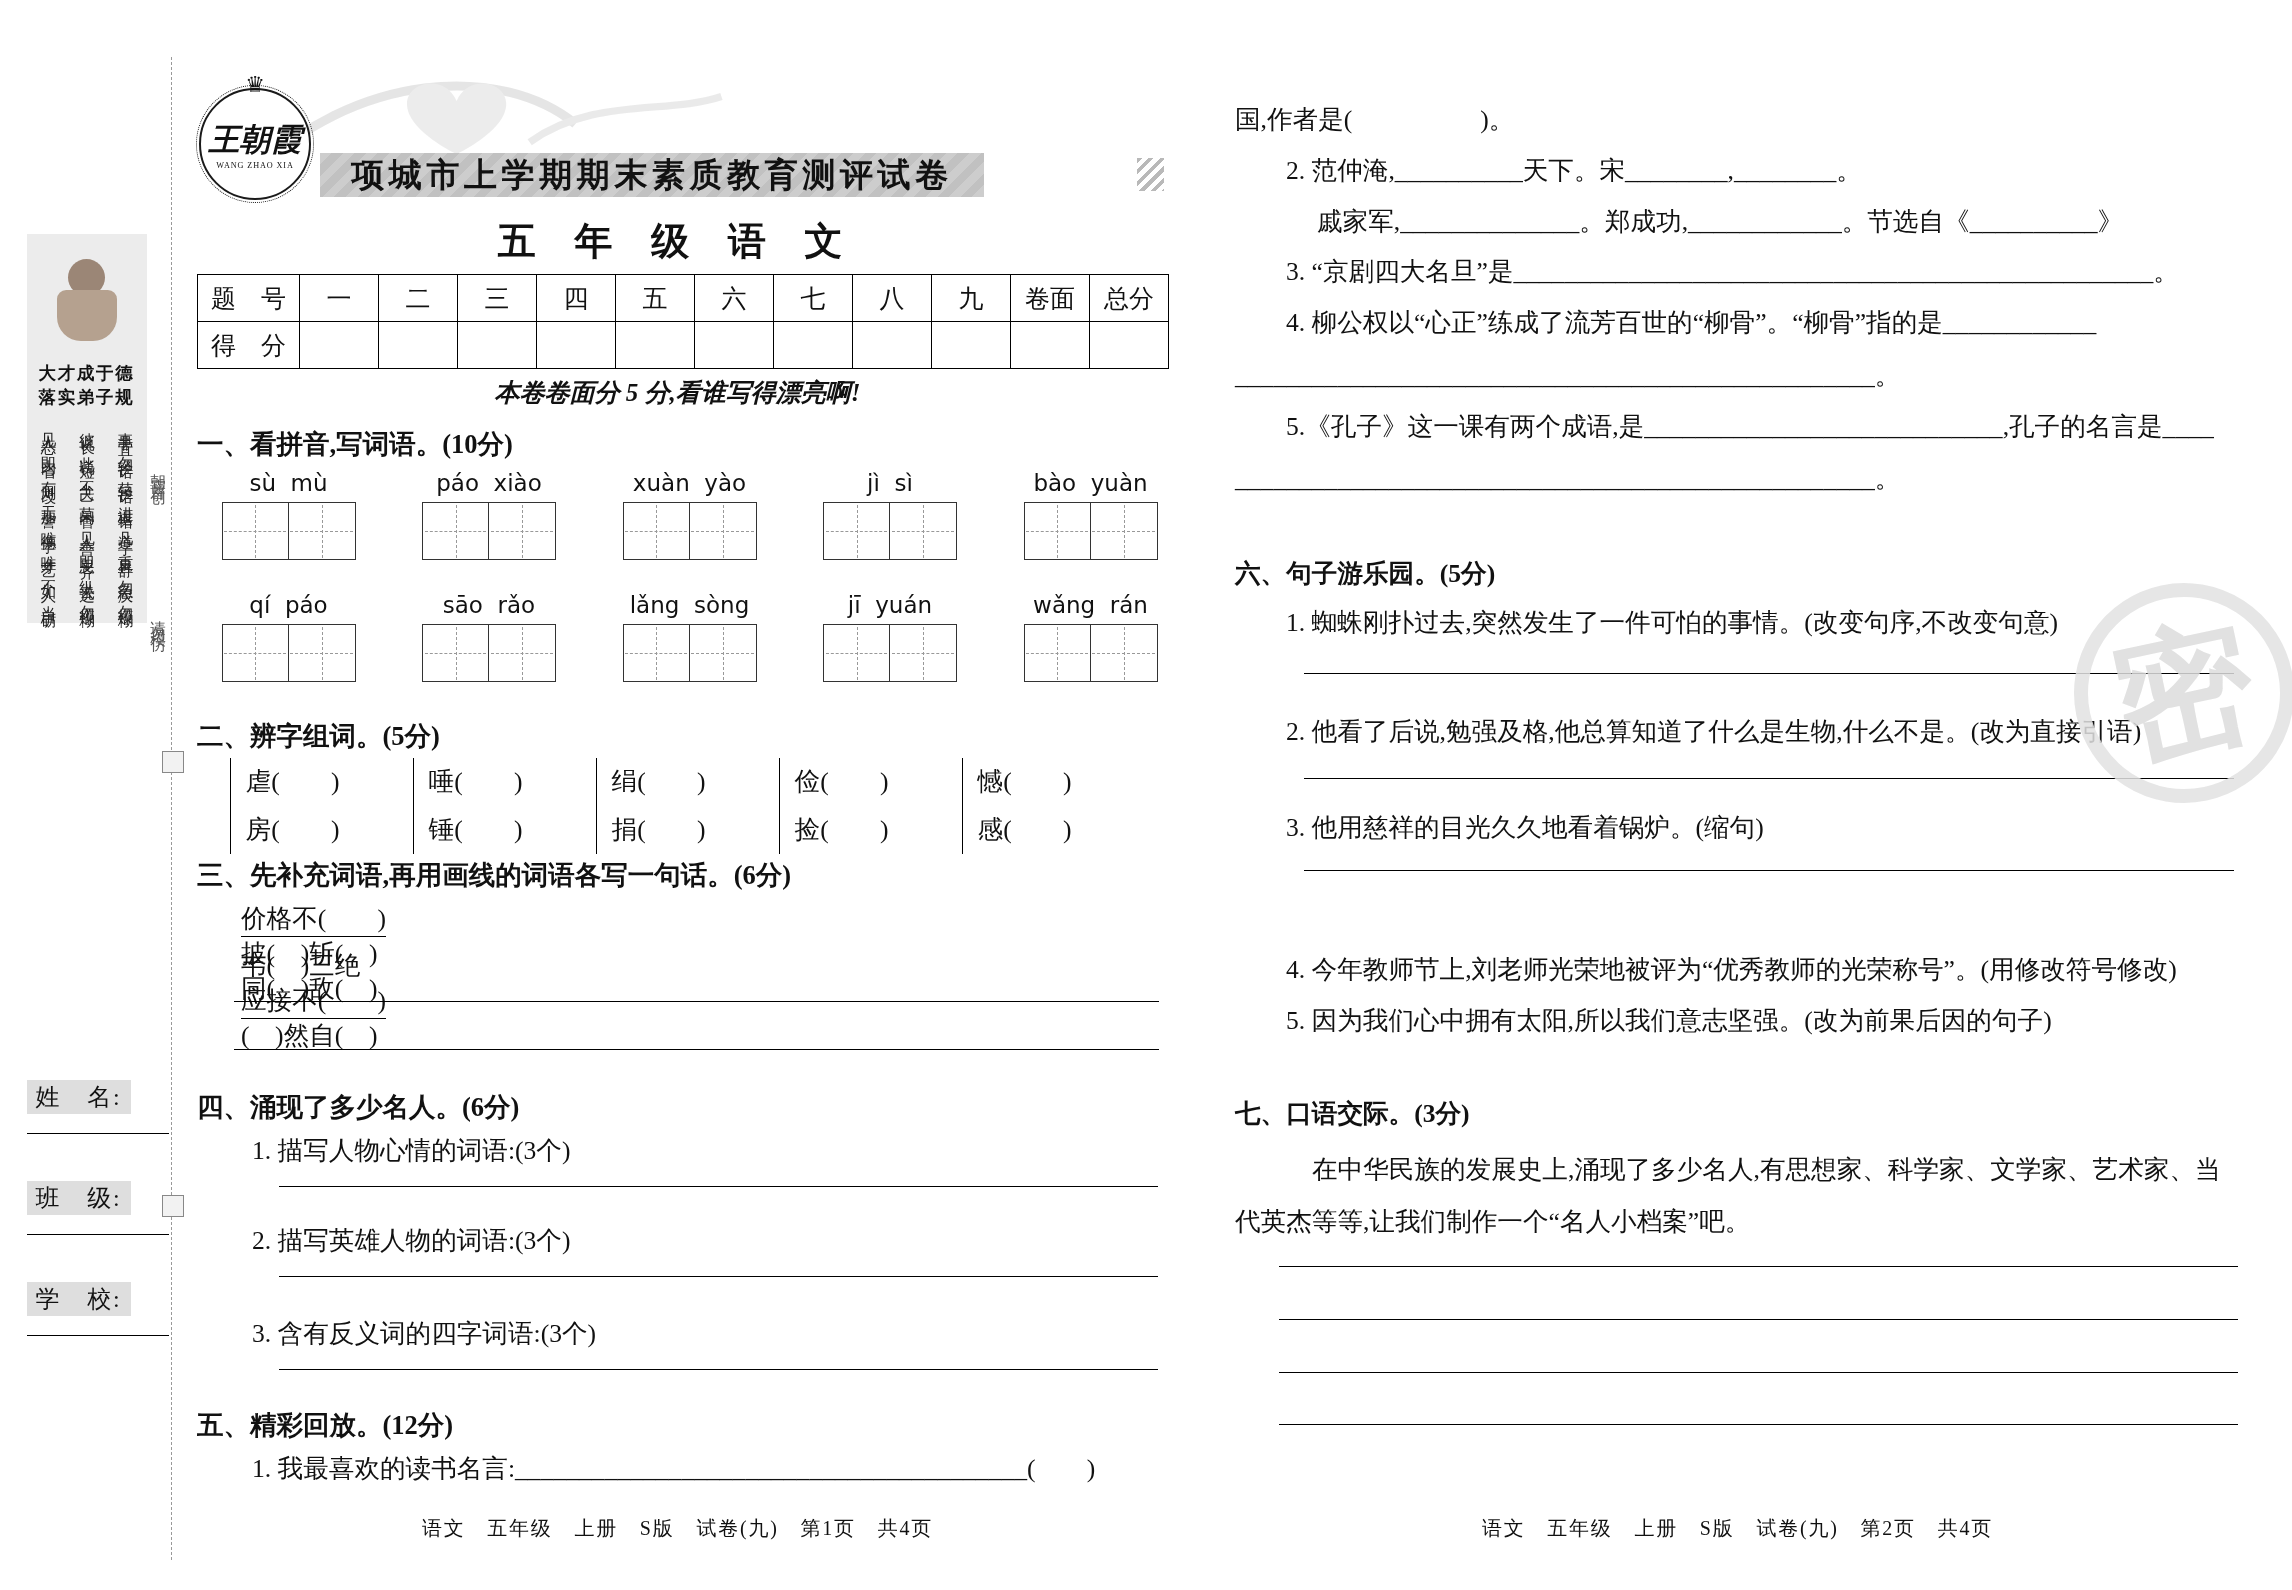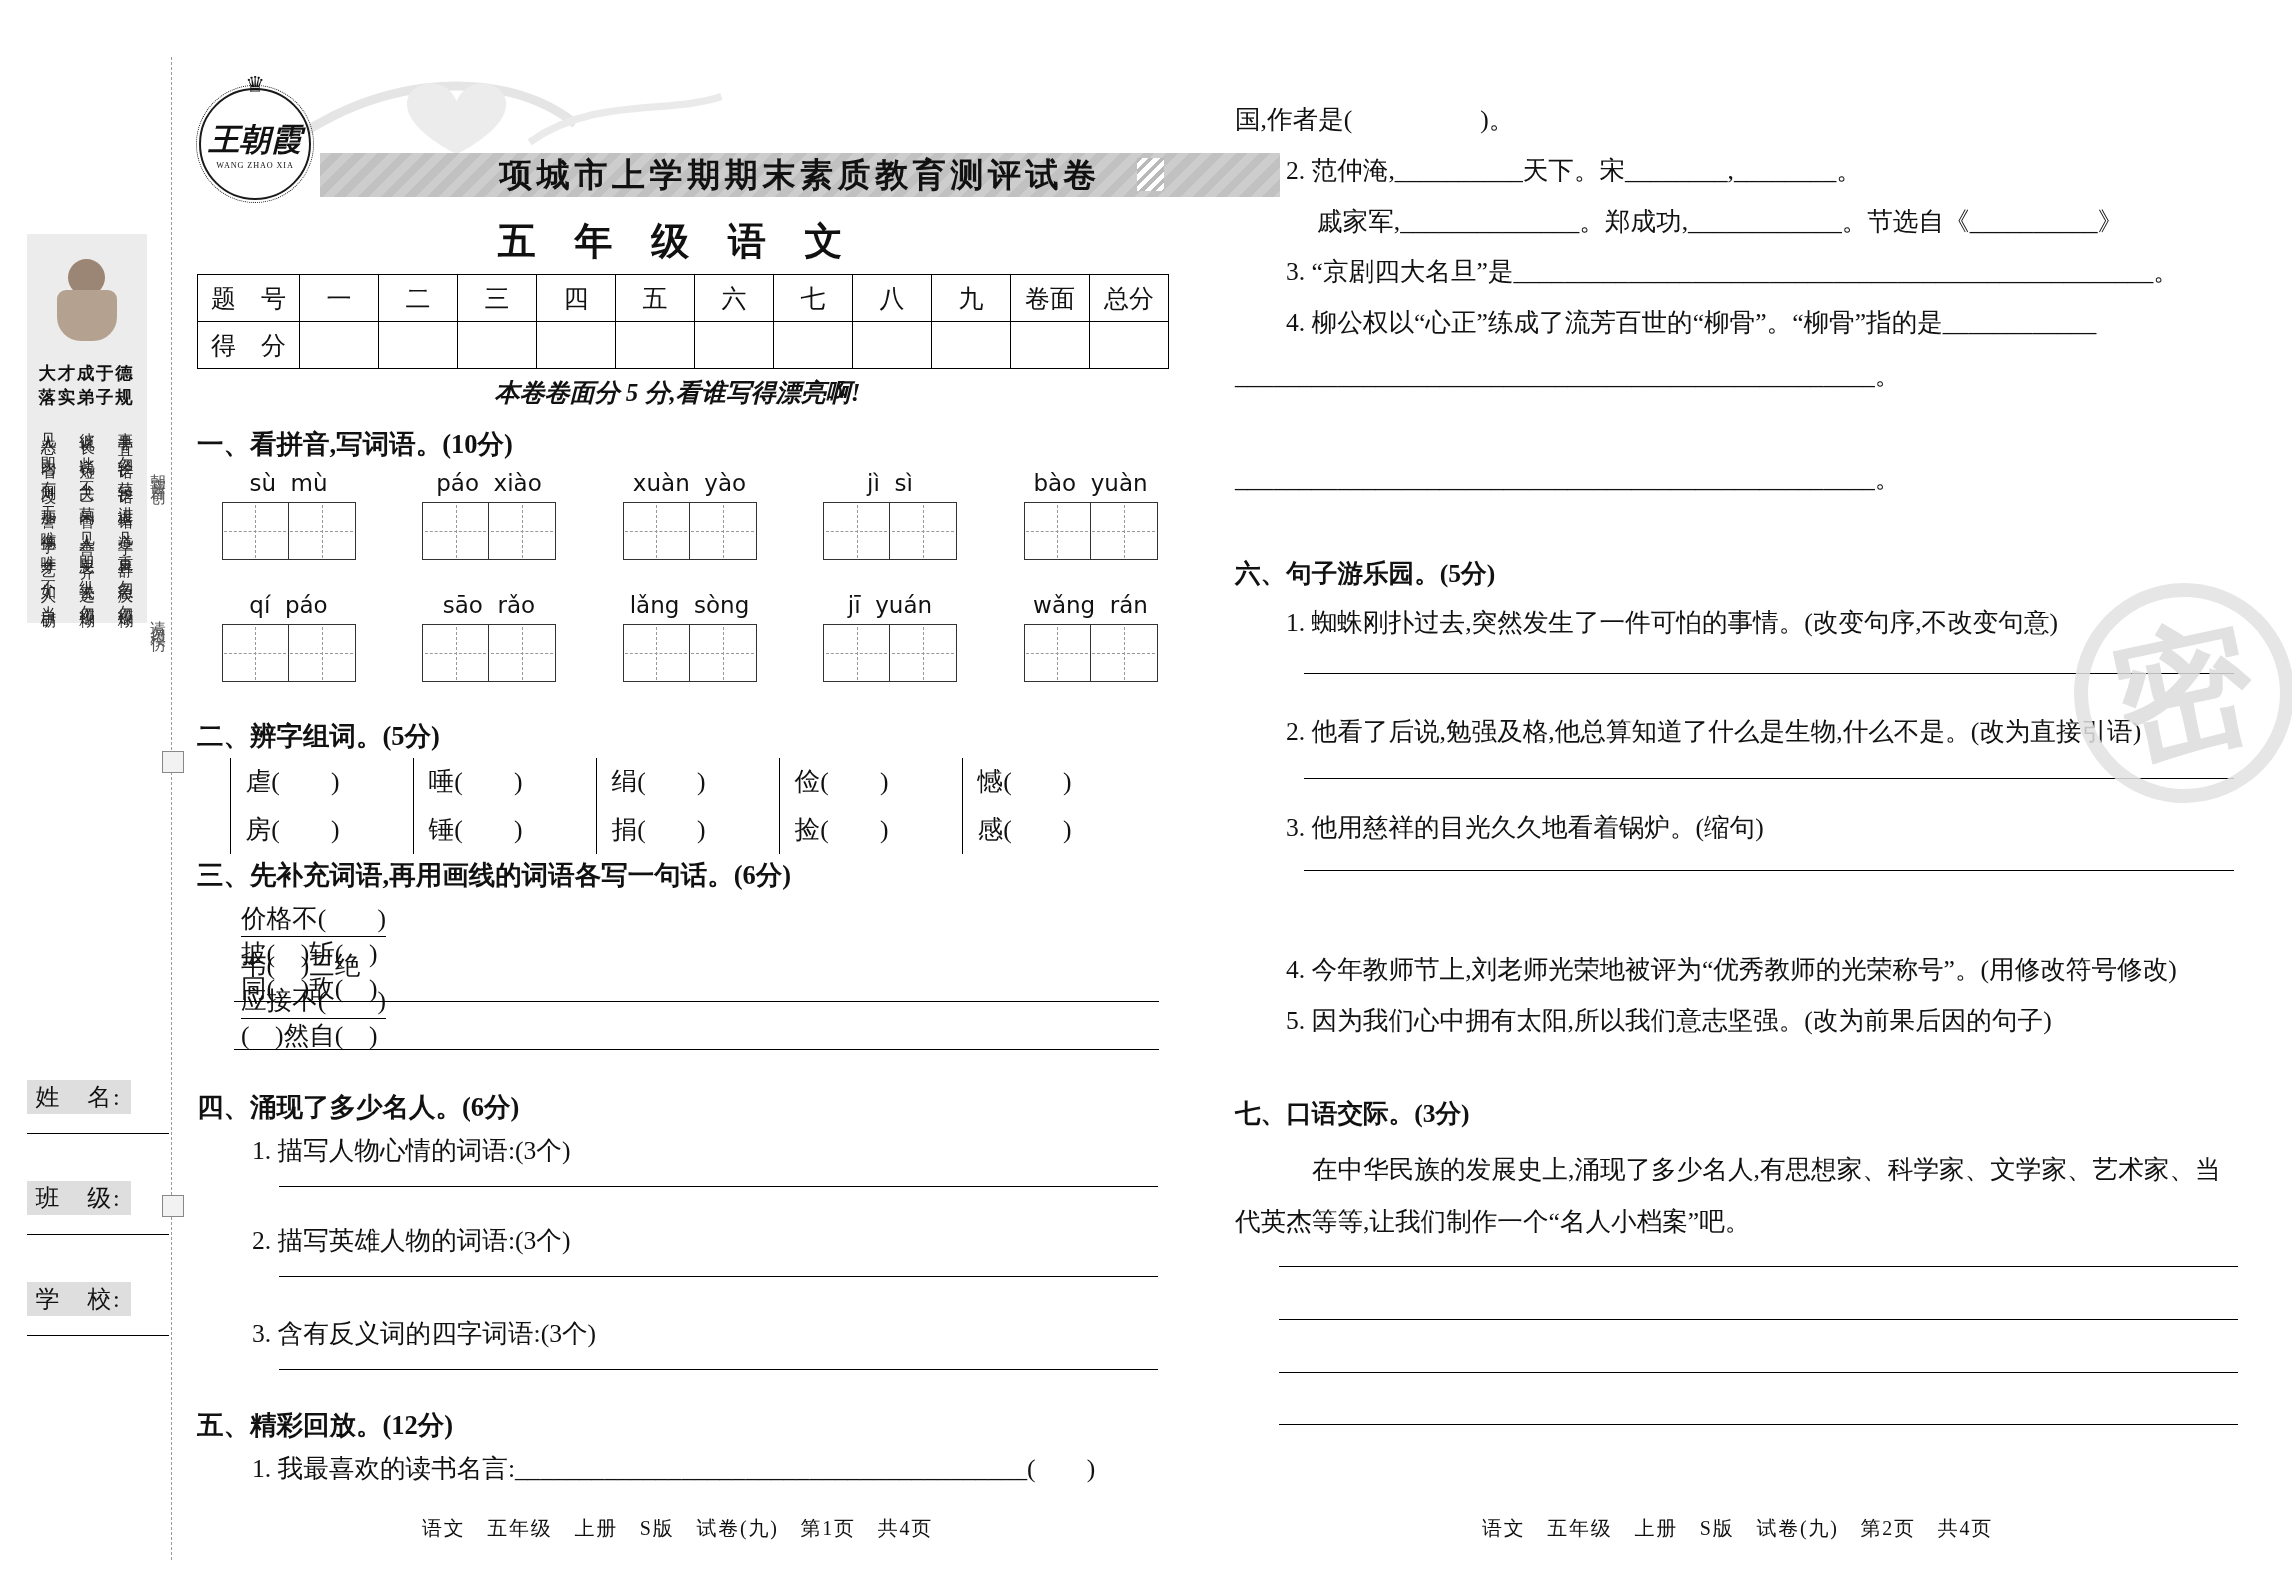--- a/index.html
+++ b/index.html
@@ -165,21 +165,21 @@
   </svg>
 
   <div class="logo abs" style="left:199px;top:88px;">
     <span class="crown">♛</span>
     <div>
       <div class="logo-zh">王朝霞</div>
       <div class="logo-en">WANG ZHAO XIA</div>
     </div>
   </div>
 
-  <div class="banner abs" style="left:320px;top:153px;width:960px;height:44px;">
+  <div class="banner abs" style="left:320px;top:153px;width:664px;height:44px;">
     <span>项城市上学期期末素质教育测评试卷</span>
   </div>
   <div class="banner-deco abs" style="left:1137px;top:158px;"></div>
 
   <div class="subtitle abs" style="left:197px;top:216px;">五 年 级 语 文</div>
 
   <table class="score-table abs" style="left:197px;top:274px;">
     <colgroup>
       <col style="width:102px">
         <col style="width:79px">
@@ -358,20 +358,21 @@
   <div class="footer abs" style="left:197px;top:1515px;width:961px;">语文　五年级　上册　S版　试卷(九)　第1页　共4页</div>
 
   <div class="p2 abs" style="left:1235px;top:0;height:1591px;">
 
     <div class="l" style="left:0;top:102px;">国,作者是(　　　　　)。</div>
     <div class="l" style="left:51px;top:153px;">2. 范仲淹,__________天下。宋________,________。</div>
     <div class="l" style="left:82px;top:204px;">戚家军,______________。郑成功,____________。节选自《__________》</div>
     <div class="l" style="left:51px;top:254px;">3. “京剧四大名旦”是__________________________________________________。</div>
     <div class="l" style="left:51px;top:305px;">4. 柳公权以“心正”练成了流芳百世的“柳骨”。“柳骨”指的是____________</div>
     <div class="l" style="left:0;top:358px;">__________________________________________________。</div>
+    <div class="l" style="left:51px;top:409px;">5.《孔子》这一课有两个成语,是____________________________,孔子的名言是____</div>
     <div class="l" style="left:0;top:461px;">__________________________________________________。</div>
 
     <div class="l sec-h" style="left:0;top:556px;">六、句子游乐园。(5分)</div>
     <div class="l" style="left:51px;top:605px;">1. 蜘蛛刚扑过去,突然发生了一件可怕的事情。(改变句序,不改变句意)</div>
     <div class="ansline" style="position:absolute;left:69px;top:673px;width:930px;"></div>
     <div class="l" style="left:51px;top:714px;">2. 他看了后说,勉强及格,他总算知道了什么是生物,什么不是。(改为直接引语)</div>
     <div class="ansline" style="position:absolute;left:69px;top:778px;width:930px;"></div>
     <div class="l" style="left:51px;top:810px;">3. 他用慈祥的目光久久地看着锅炉。(缩句)</div>
     <div class="ansline" style="position:absolute;left:69px;top:870px;width:930px;"></div>
     <div class="l" style="left:51px;top:952px;">4. 今年教师节上,刘老师光荣地被评为“优秀教师的光荣称号”。(用修改符号修改)</div>

